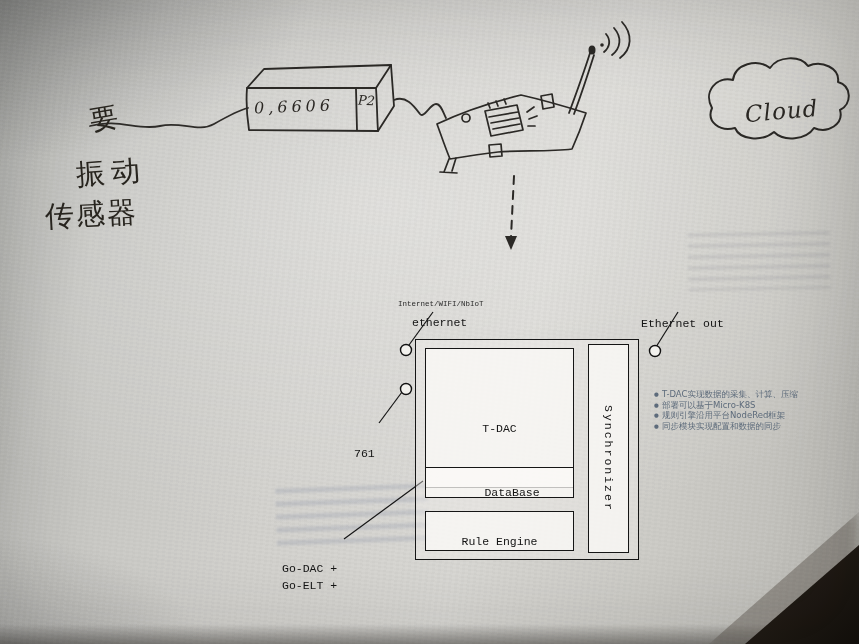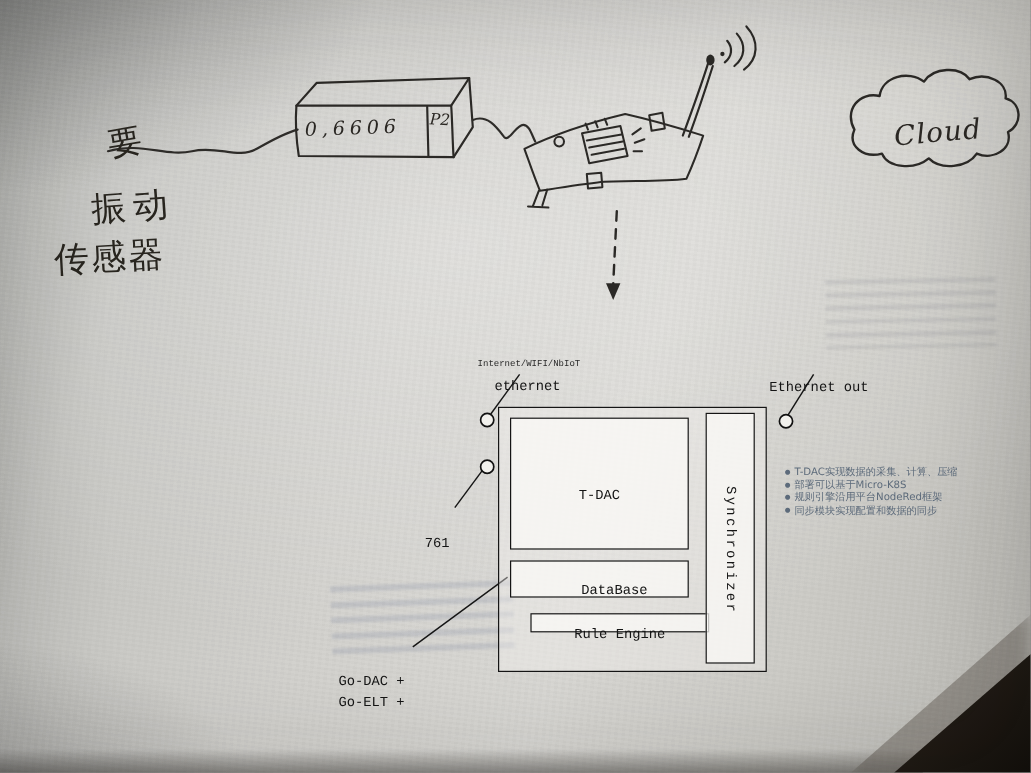--- a/index.html
+++ b/index.html
@@ -59,23 +59,23 @@
   .disp { left:254px; top:97px;  font-size:16px; letter-spacing:4px; transform:rotate(-2deg); }
   .port { left:358px; top:93px;  font-size:13px; transform:rotate(3deg); }
   .cloudtxt { left:745px; top:98px; font-size:23px; transform:rotate(-5deg); letter-spacing:1px; }
 
   
   .lbl { font-family:"Liberation Mono", monospace; color:#141414;margin-top:20px; }
   .box { position:absolute; border:1.5px solid #151515;
          display:flex; align-items:center; justify-content:center; }
   .outer-box  { left:415px; top:339px; width:224px; height:221px;
                 background:rgba(244,243,239,0.40); }
-  .tdac-box   { left:425px; top:348px; width:149px; height:110px; background:rgba(251,250,247,0.75); }
+  .tdac-box   { left:425px; top:348px; width:149px; height:140px; background:rgba(251,250,247,0.75); }
   .db-box     { left:425px; top:467px; width:149px; height:31px;  background:rgba(251,250,247,0.75);padding-left:25px; }
-  .rule-box   { left:442px; top:511px; width:149px; height:16px;  background:rgba(251,250,247,0.75); }
+  .rule-box   { left:425px; top:511px; width:149px; height:40px;  background:rgba(251,250,247,0.75); }
   .sync-box   { left:588px; top:344px; width:41px;  height:209px; background:rgba(251,250,247,0.75); }
   .box-label  { font-size:11.5px; }
   .sync-label { writing-mode:vertical-rl; text-orientation:mixed; letter-spacing:2px; font-size:11.5px; }
 
   .tiny-proto { left:398px; top:280px; font-size:7.5px; color:#2b2b2b; }
   .eth-in     { left:412px; top:296px; font-size:11.5px; }
   .eth-out    { left:641px; top:297px; font-size:11.5px; }
   .rs485      { left:354px; top:427px; font-size:11.5px; }
   .stack      { left:282px; top:540px; font-size:11.5px; line-height:17px; }
 

